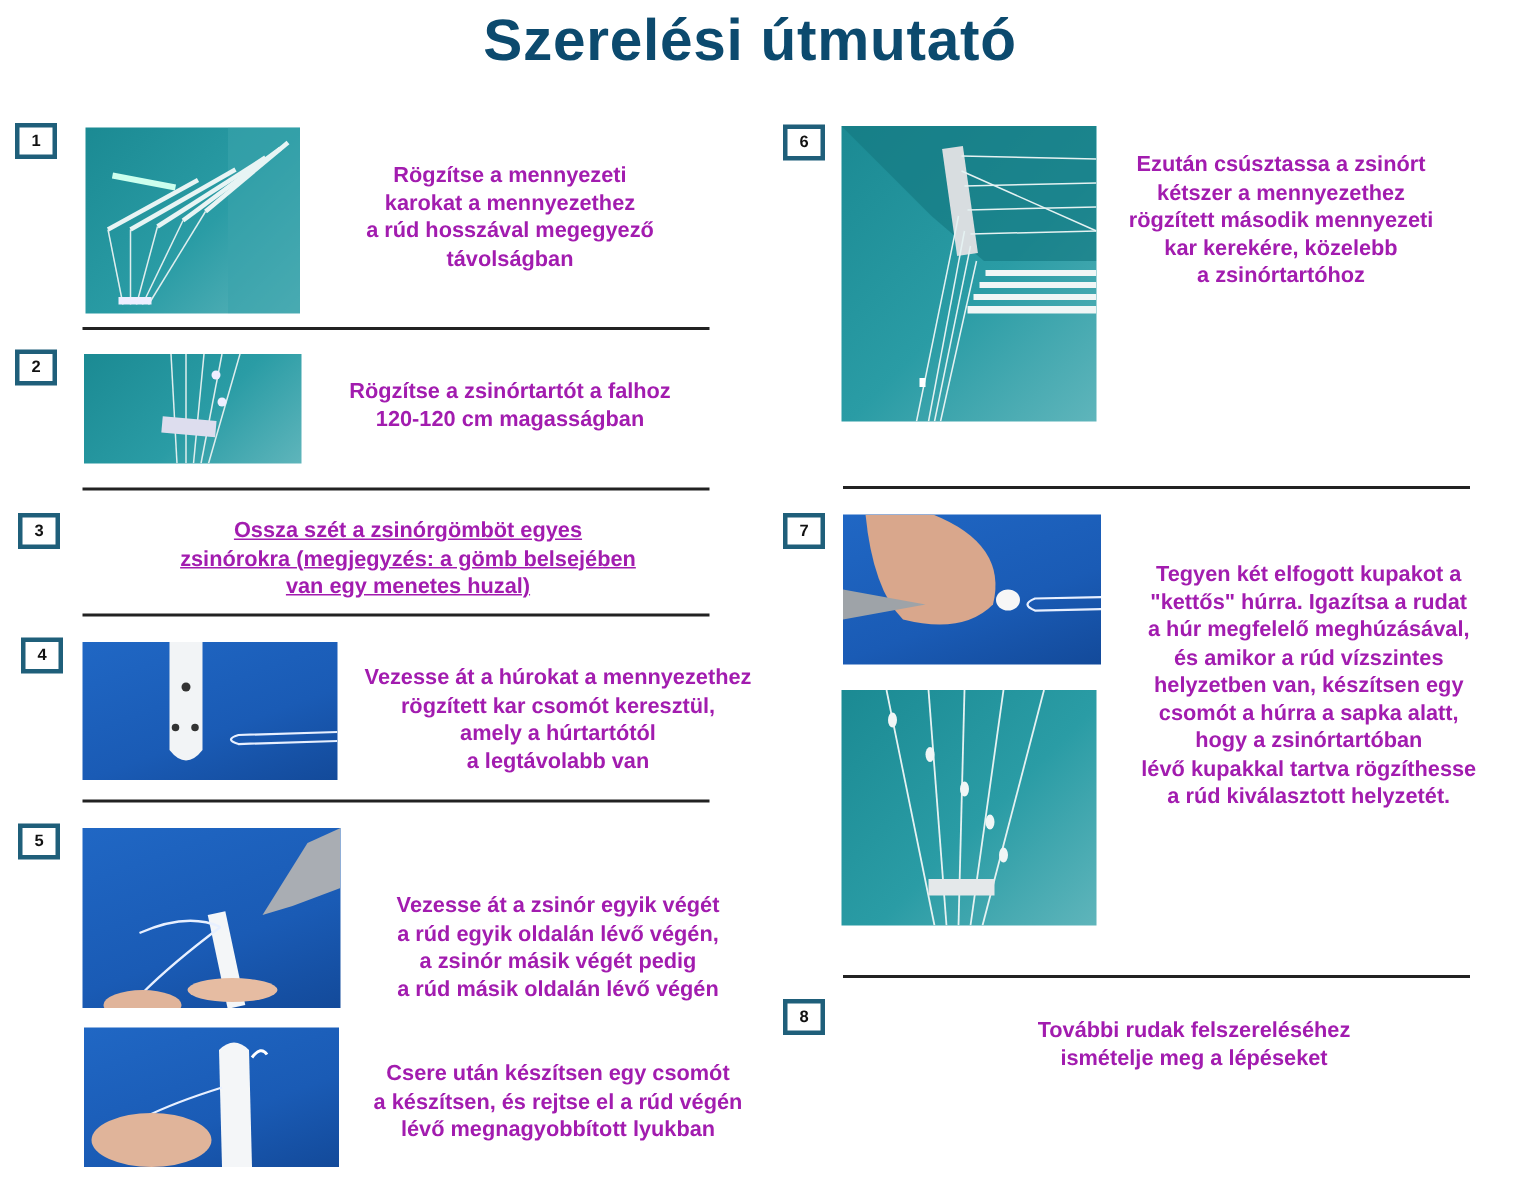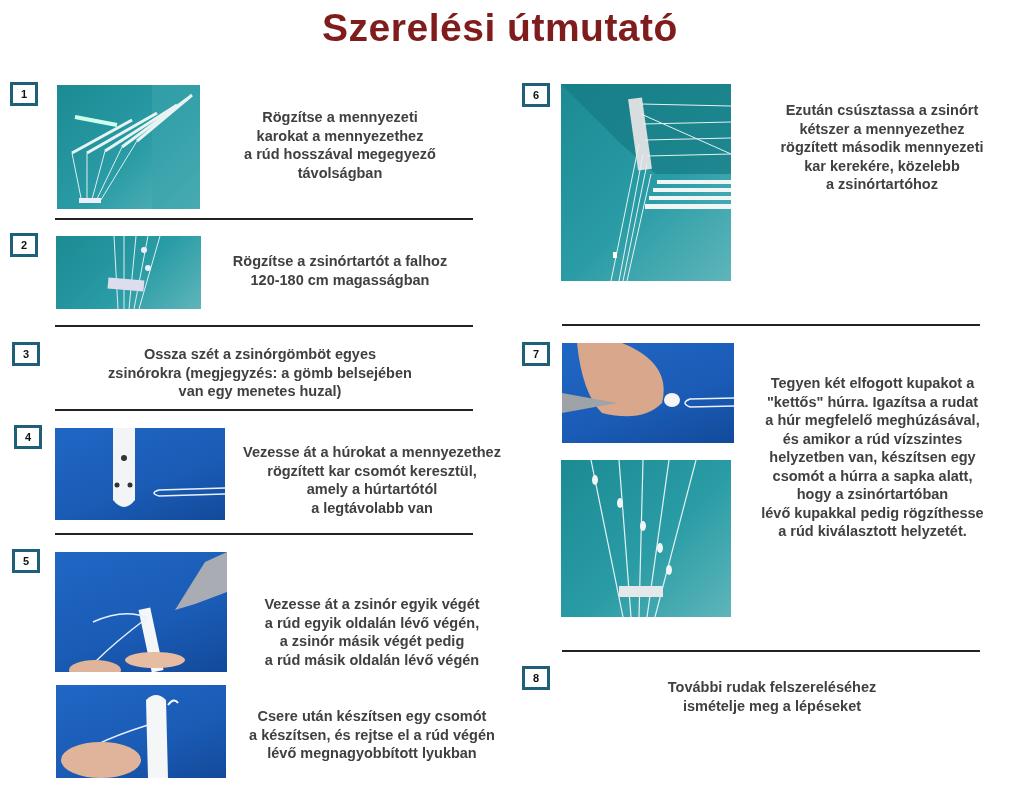--- a/index.html
+++ b/index.html
@@ -1,19 +1,19 @@
 <!DOCTYPE html>
 <html><head>
 <meta charset="utf-8">
 <style>
   html,body{margin:0;padding:0;background:#ffffff;}
   body{width:1020px;height:790px;position:relative;overflow:hidden;font-family:"Liberation Sans",sans-serif;color:#111;}
-  .title{position:absolute;left:0;top:6px;width:1000px;text-align:center;font-weight:bold;font-size:39px;letter-spacing:0.5px;color:#7f1d1d;}
+  .title{position:absolute;left:0;top:6px;width:1000px;text-align:center;font-weight:bold;font-size:39px;letter-spacing:0.5px;color:#0c4a6e;}
   .badge{position:absolute;width:22px;height:18px;border:3px solid #1f5f7a;background:#fff;font-size:11px;font-weight:bold;display:flex;align-items:center;justify-content:center;color:#111;box-sizing:content-box;}
-  .txt{position:absolute;text-align:center;font-weight:bold;font-size:14.5px;line-height:18.5px;color:#404040;white-space:pre-line;}
+  .txt{position:absolute;text-align:center;font-weight:bold;font-size:14.5px;line-height:18.5px;color:#a21caf;white-space:pre-line;}
   .rule{position:absolute;height:2px;background:#222;}
   .img{position:absolute;overflow:hidden;}
   .teal{background:linear-gradient(135deg,#1b8a93 0%,#2a9ca5 55%,#5fb5bb 100%);}
   .blue{background:linear-gradient(160deg,#2067c4 0%,#1a5bb5 60%,#134a9a 100%);}
   svg{display:block;}
 </style>
 </head>
 <body>
 
 <div class="title">Szerelési útmutató</div>
@@ -55,25 +55,25 @@
       <line x1="80" y1="0" x2="73" y2="73"></line>
         <line x1="92" y1="0" x2="78" y2="73"></line>
       <line x1="104" y1="0" x2="83" y2="73"></line>
     </g>
     <circle cx="88" cy="14" r="3" fill="#eef"></circle>
       <circle cx="92" cy="32" r="3" fill="#eef"></circle>
     <rect x="52" y="43" width="36" height="11" fill="#dde" transform="rotate(5 70 48)"></rect>
   </svg>
 </div>
 <div class="txt" style="left:205px;top:252px;width:270px;">Rögzítse a zsinórtartót a falhoz
-120-180 cm magasságban</div>
+120-120 cm magasságban</div>
 <div class="rule" style="left:55px;top:325px;width:418px;"></div>
 
 <div class="badge" style="left:12px;top:342px;">3</div>
-<div class="txt" style="left:70px;top:345px;width:380px;">Ossza szét a zsinórgömböt egyes
+<div class="txt" style="left:82px;top:345px;width:380px;text-decoration:underline;">Ossza szét a zsinórgömböt egyes
 zsinórokra (megjegyzés: a gömb belsejében
 van egy menetes huzal)</div>
 <div class="rule" style="left:55px;top:409px;width:418px;"></div>
 
 <div class="badge" style="left:14px;top:425px;">4</div>
 <div class="img blue" style="left:55px;top:428px;width:170px;height:92px;">
   <svg width="170" height="92" viewBox="0 0 170 92">
     <path d="M58 0 L80 0 L80 72 Q69 86 58 72 Z" fill="#f2f4f6"></path>
     <circle cx="69" cy="30" r="3" fill="#333"></circle>
       <circle cx="62" cy="57" r="2.5" fill="#333"></circle>
@@ -132,21 +132,21 @@
     </g>
     <g fill="#f0f6f6">
       <rect x="96" y="96" width="74" height="4"></rect>
         <rect x="92" y="104" width="78" height="4"></rect>
       <rect x="88" y="112" width="82" height="4"></rect>
         <rect x="84" y="120" width="86" height="5"></rect>
     </g>
     <rect x="52" y="168" width="4" height="6" fill="#fff"></rect>
   </svg>
 </div>
-<div class="txt" style="left:752px;top:101px;width:260px;">Ezután csúsztassa a zsinórt
+<div class="txt" style="left:724px;top:101px;width:260px;">Ezután csúsztassa a zsinórt
 kétszer a mennyezethez
 rögzített második mennyezeti
 kar kerekére, közelebb
 a zsinórtartóhoz</div>
 <div class="rule" style="left:562px;top:324px;width:418px;"></div>
 
 <div class="badge" style="left:522px;top:342px;">7</div>
 <div class="img blue" style="left:562px;top:343px;width:172px;height:100px;">
   <svg width="172" height="100" viewBox="0 0 172 100">
     <path d="M15 0 L60 0 Q110 20 100 60 Q80 80 40 70 Q20 50 15 0 Z" fill="#d9a78c"></path>
@@ -174,19 +174,19 @@
     <rect x="58" y="126" width="44" height="11" fill="#e4e8ea"></rect>
   </svg>
 </div>
 <div class="txt" style="left:740px;top:374px;width:265px;">Tegyen két elfogott kupakot a
 "kettős" húrra. Igazítsa a rudat
 a húr megfelelő  meghúzásával,
 és amikor a rúd vízszintes
 helyzetben van,  készítsen egy
 csomót a húrra a sapka alatt,
 hogy a zsinórtartóban
-lévő kupakkal pedig rögzíthesse
+lévő kupakkal tartva rögzíthesse
 a rúd kiválasztott helyzetét.</div>
 <div class="rule" style="left:562px;top:650px;width:418px;"></div>
 
 <div class="badge" style="left:522px;top:666px;">8</div>
-<div class="txt" style="left:612px;top:678px;width:320px;">További rudak felszereléséhez
+<div class="txt" style="left:636px;top:678px;width:320px;">További rudak felszereléséhez
 ismételje meg a lépéseket</div>
 
 </body></html>

